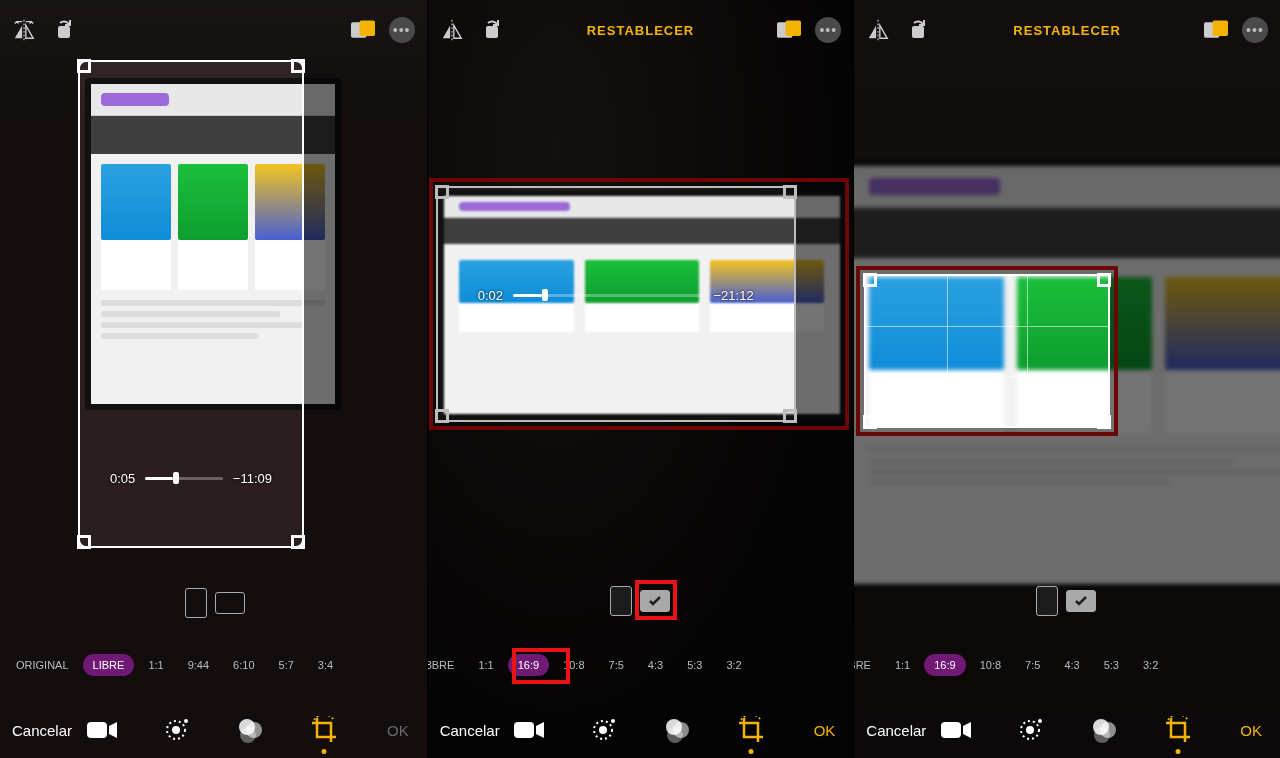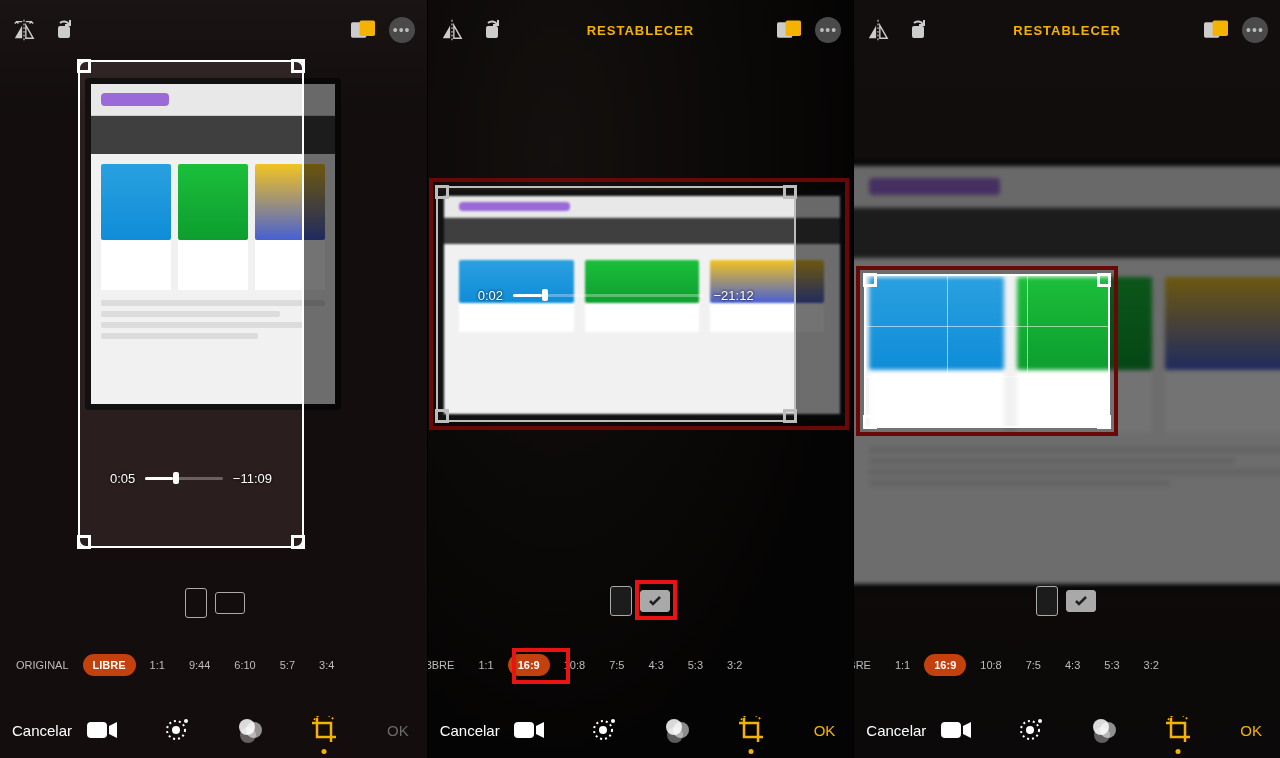--- a/index.html
+++ b/index.html
@@ -54,21 +54,21 @@
   
   .orient { position:absolute; display:flex; gap:8px; }
   .obox { width:30px;height:30px;border:1.5px solid #aaa;border-radius:3px; cursor:pointer;}
   .obox.port{width:22px;}
   .obox.land{height:22px;margin-top:4px;}
   .obox.sel{background:#a9a9a9;color:#111;display:flex;align-items:center;justify-content:center;}
   .obox.dark{background:#1c1c1c;}
   
   .ratios { position:absolute; left:0; right:0; display:flex; align-items:center; justify-content:flex-start; gap:4px; padding:0 6px; overflow:hidden;}
   .ratio { color:#bdbdbd; font-size:11px; padding:5px 10px; border-radius:14px; white-space:nowrap; cursor:pointer;text-align:right;}
-  .ratio.sel { background:#c2410c; color:#fff;font-weight:bold; }
+  .ratio.sel { background:#701a75; color:#fff; }
   
   .bottom { position:absolute; bottom:0; left:0; right:0; height:56px; display:flex; align-items:center; justify-content:center; gap:38px; }
   .bottom .lab { position:absolute; font-size:15px; }
   .cancel{left:12px;color:#fff;cursor:pointer;}
   .ok{right:18px;cursor:pointer;}
   .ok.gray{color:#6a6a6a;}
   .ok.gold{color:#f5b301;}
   .bicon{width:36px;height:36px;display:flex;align-items:center;justify-content:center;cursor:pointer;position:relative;}
   .bicon.active::after{content:"";position:absolute;bottom:-6px;left:50%;transform:translateX(-50%);width:5px;height:5px;background:#f5b301;border-radius:50%;}
   svg{display:block;}

